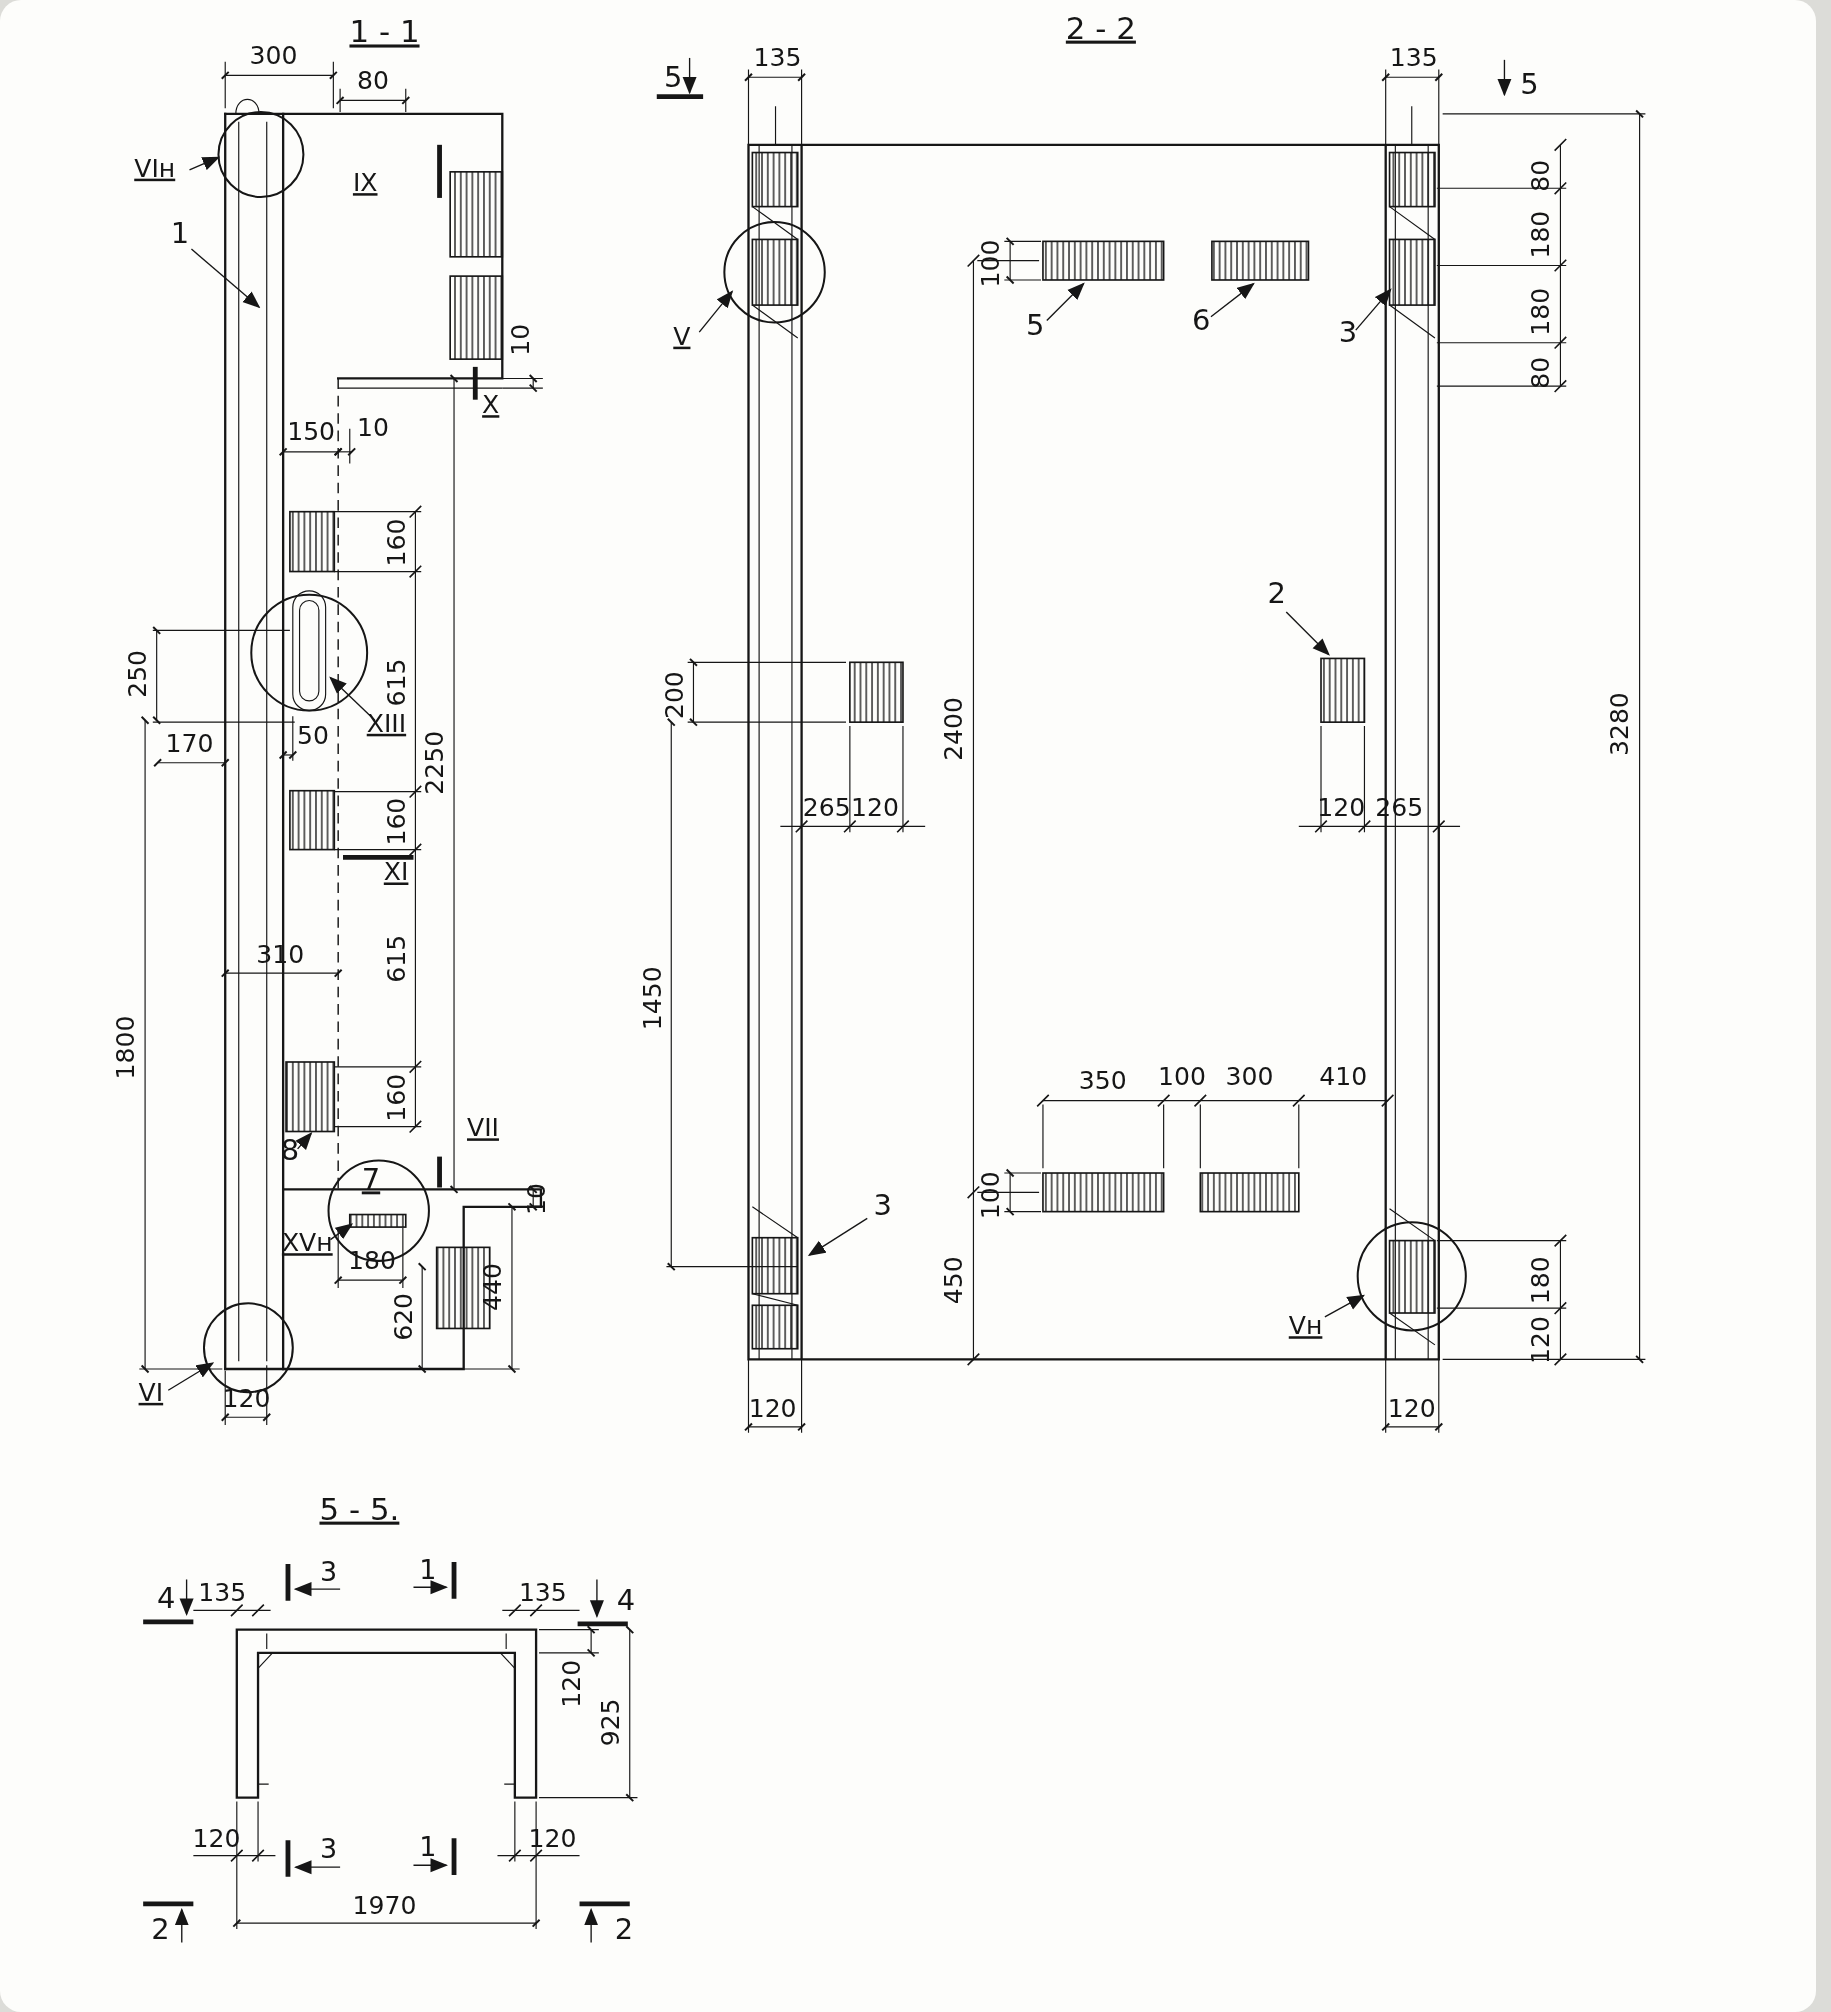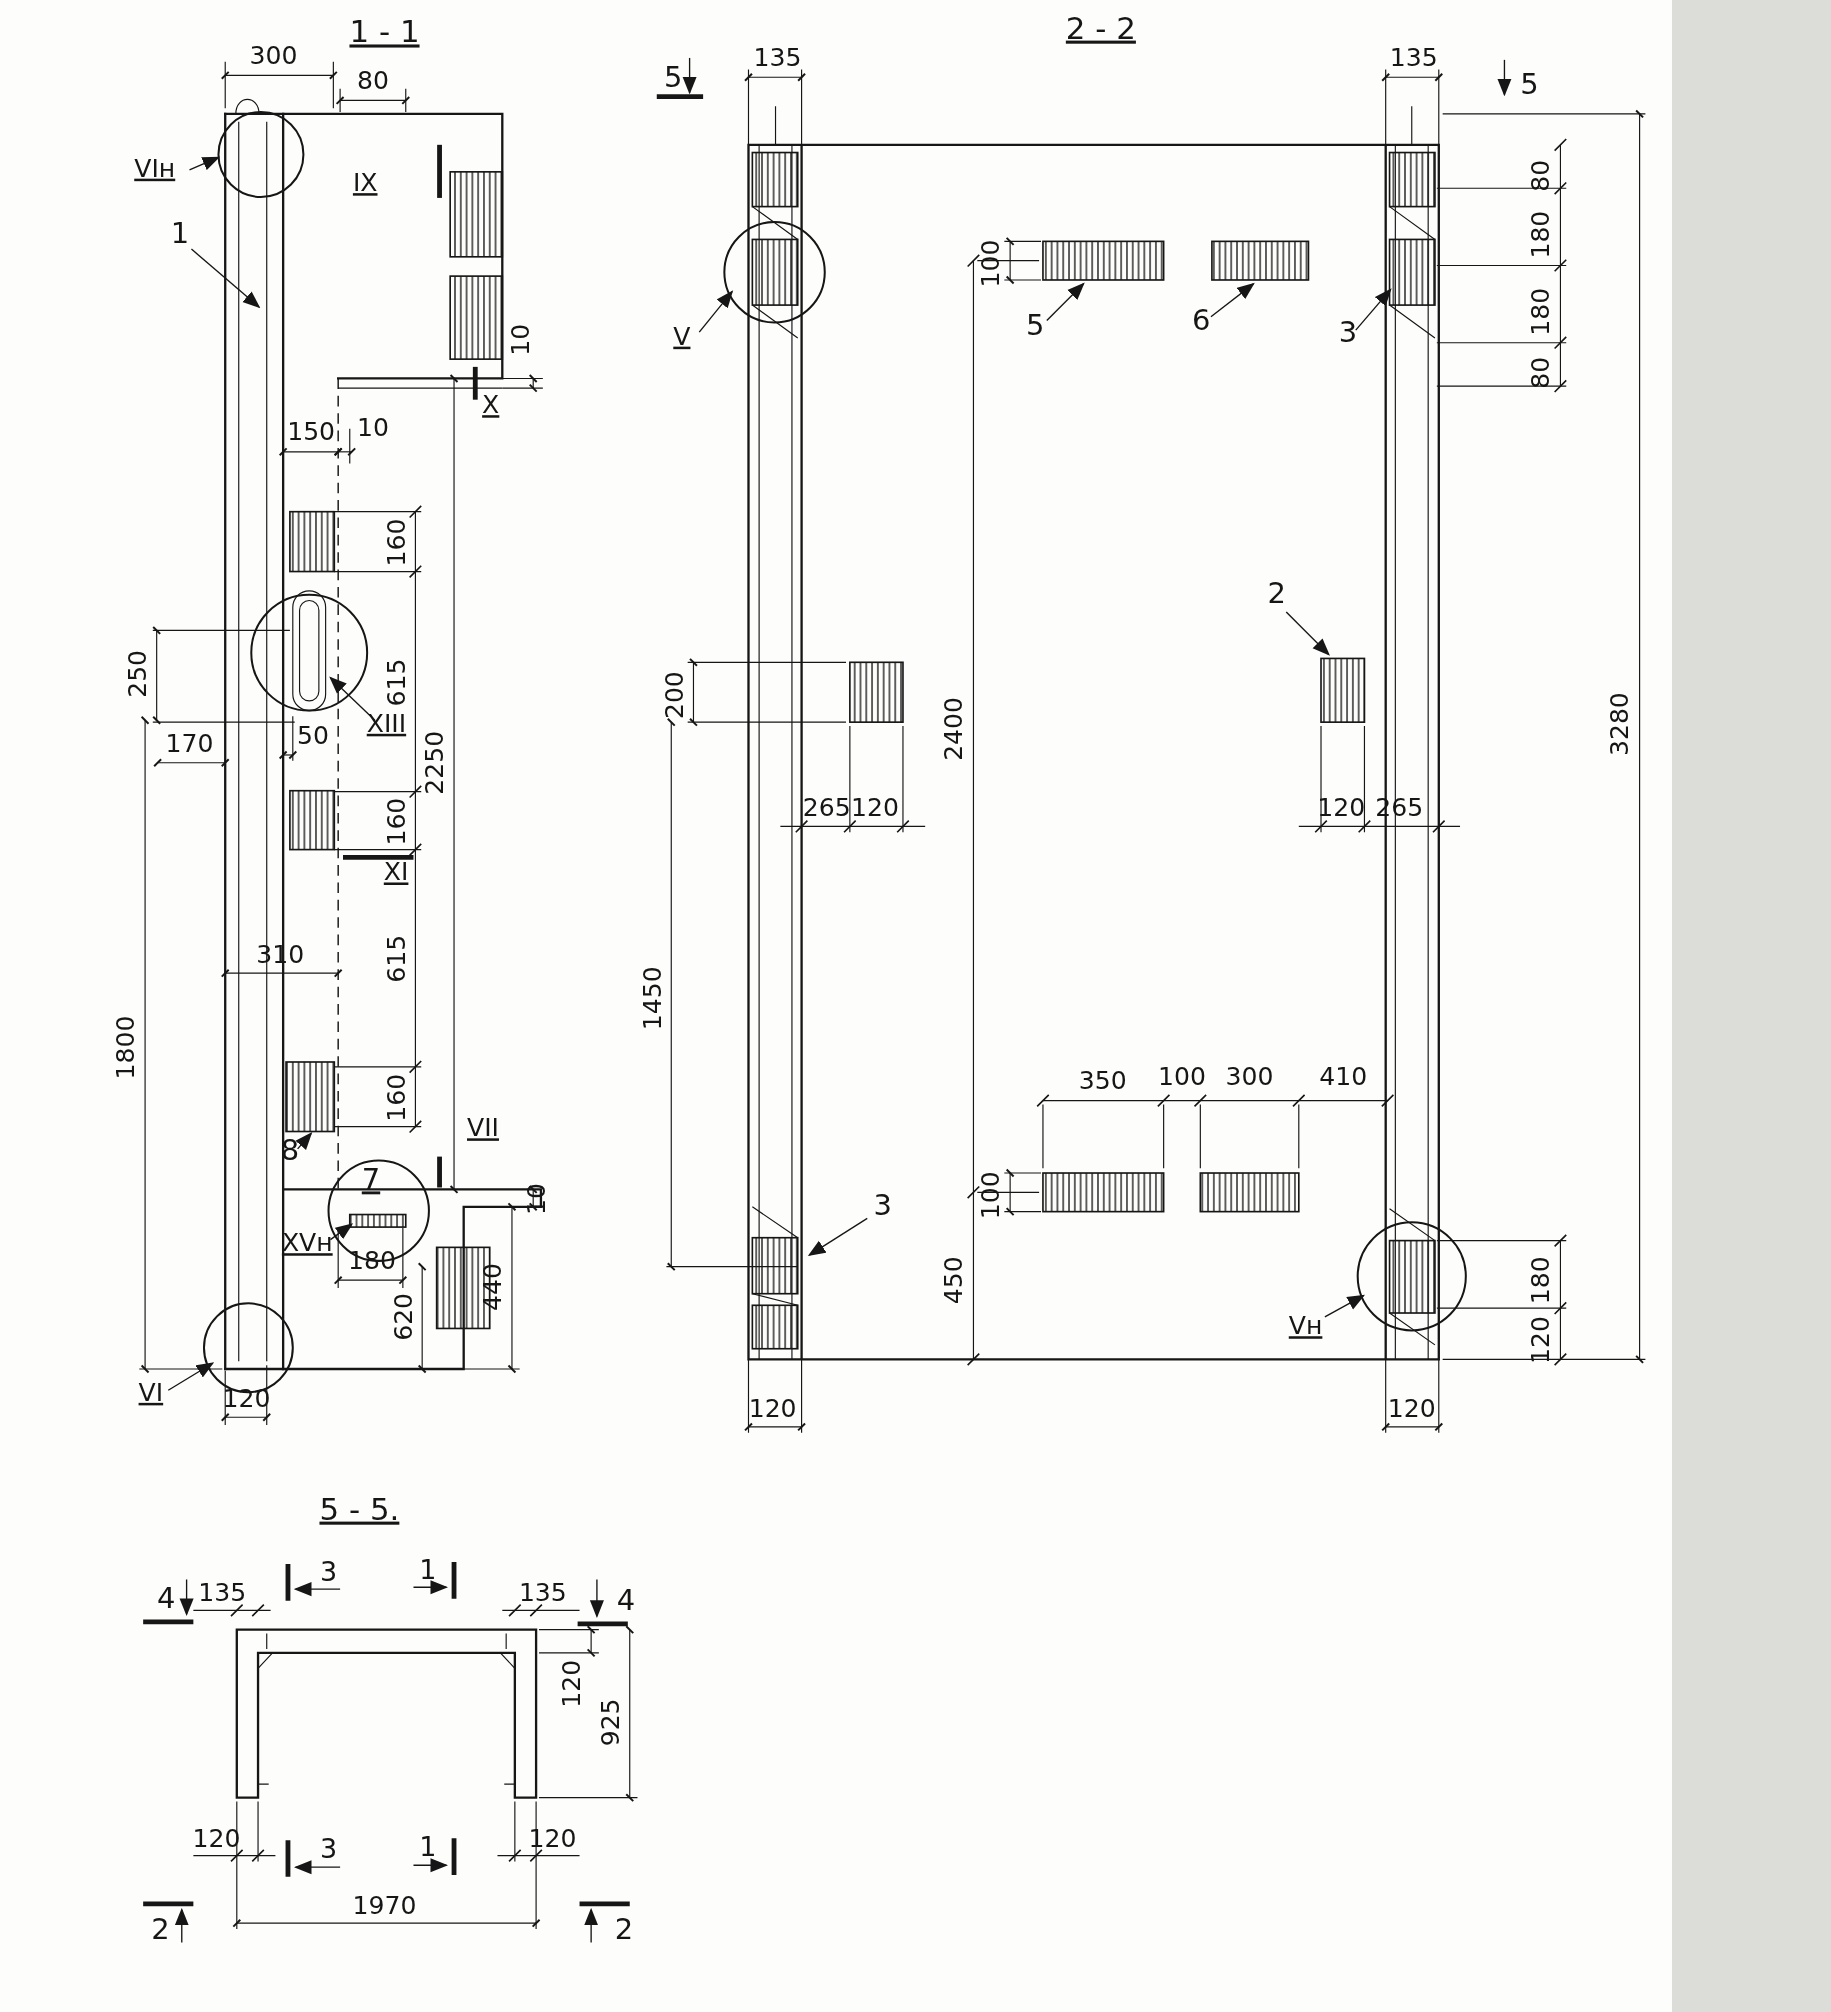--- a/index.html
+++ b/index.html
@@ -1,16 +1,16 @@
 <!DOCTYPE html>
 <html><head>
 <meta charset="utf-8">
 <style>
   html,body{margin:0;padding:0;background:#dcdcd8;}
-  .sheet{width:1672px;height:2012px;background:#fdfdfb;position:relative;overflow:hidden;}
+  .sheet{width:1816px;height:2012px;background:#fdfdfb;position:relative;overflow:hidden;border-radius:21px;}
   svg{display:block;}
   svg text{font-family:"DejaVu Sans",sans-serif;fill:#161616;text-anchor:middle;}
   .u{text-decoration:underline;}
   .title{font-size:32px;}
   .ln{stroke:#161616;stroke-width:2.4;fill:none;stroke-linecap:square;}
   .thin{stroke:#161616;stroke-width:1.2;fill:none;}
   .dash{stroke:#161616;stroke-width:1.5;stroke-dasharray:11 7;fill:none;}
   .thick{stroke:#161616;stroke-width:5;fill:none;}
   .dim{stroke:#161616;stroke-width:1.2;fill:none;marker-start:url(#tk);marker-end:url(#tk);}
   .dimna{stroke:#161616;stroke-width:1.2;fill:none;}

